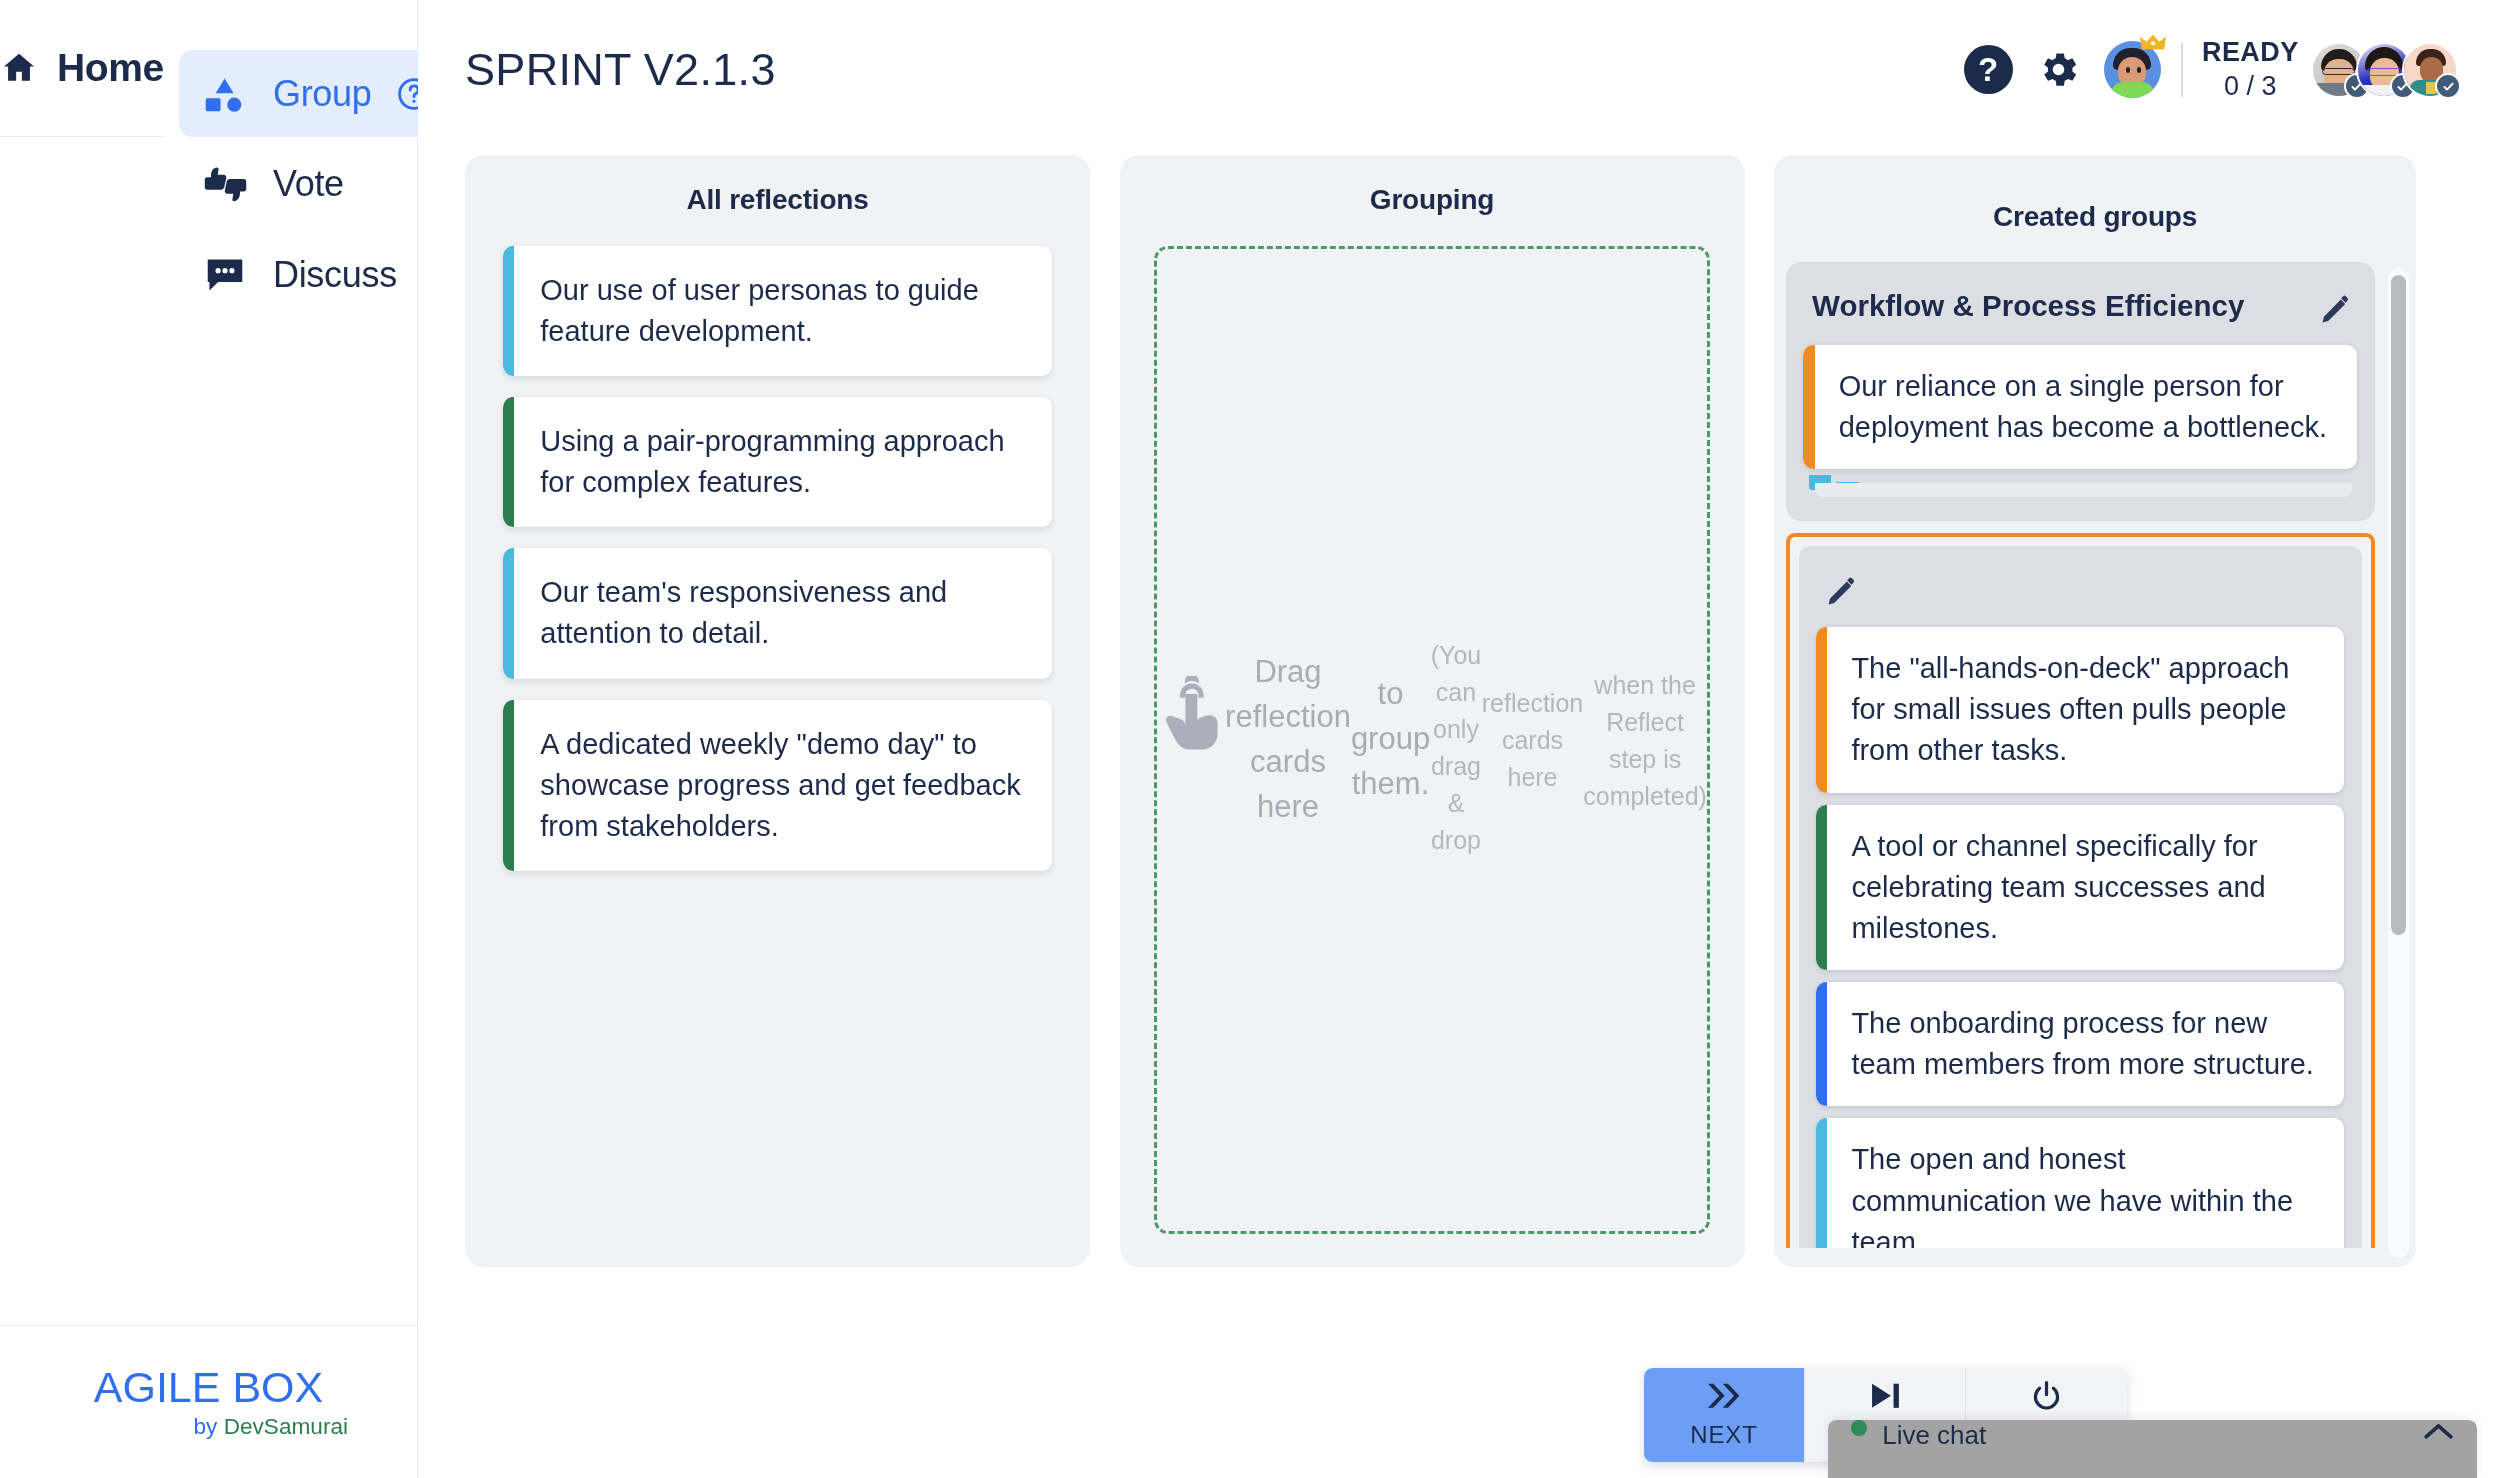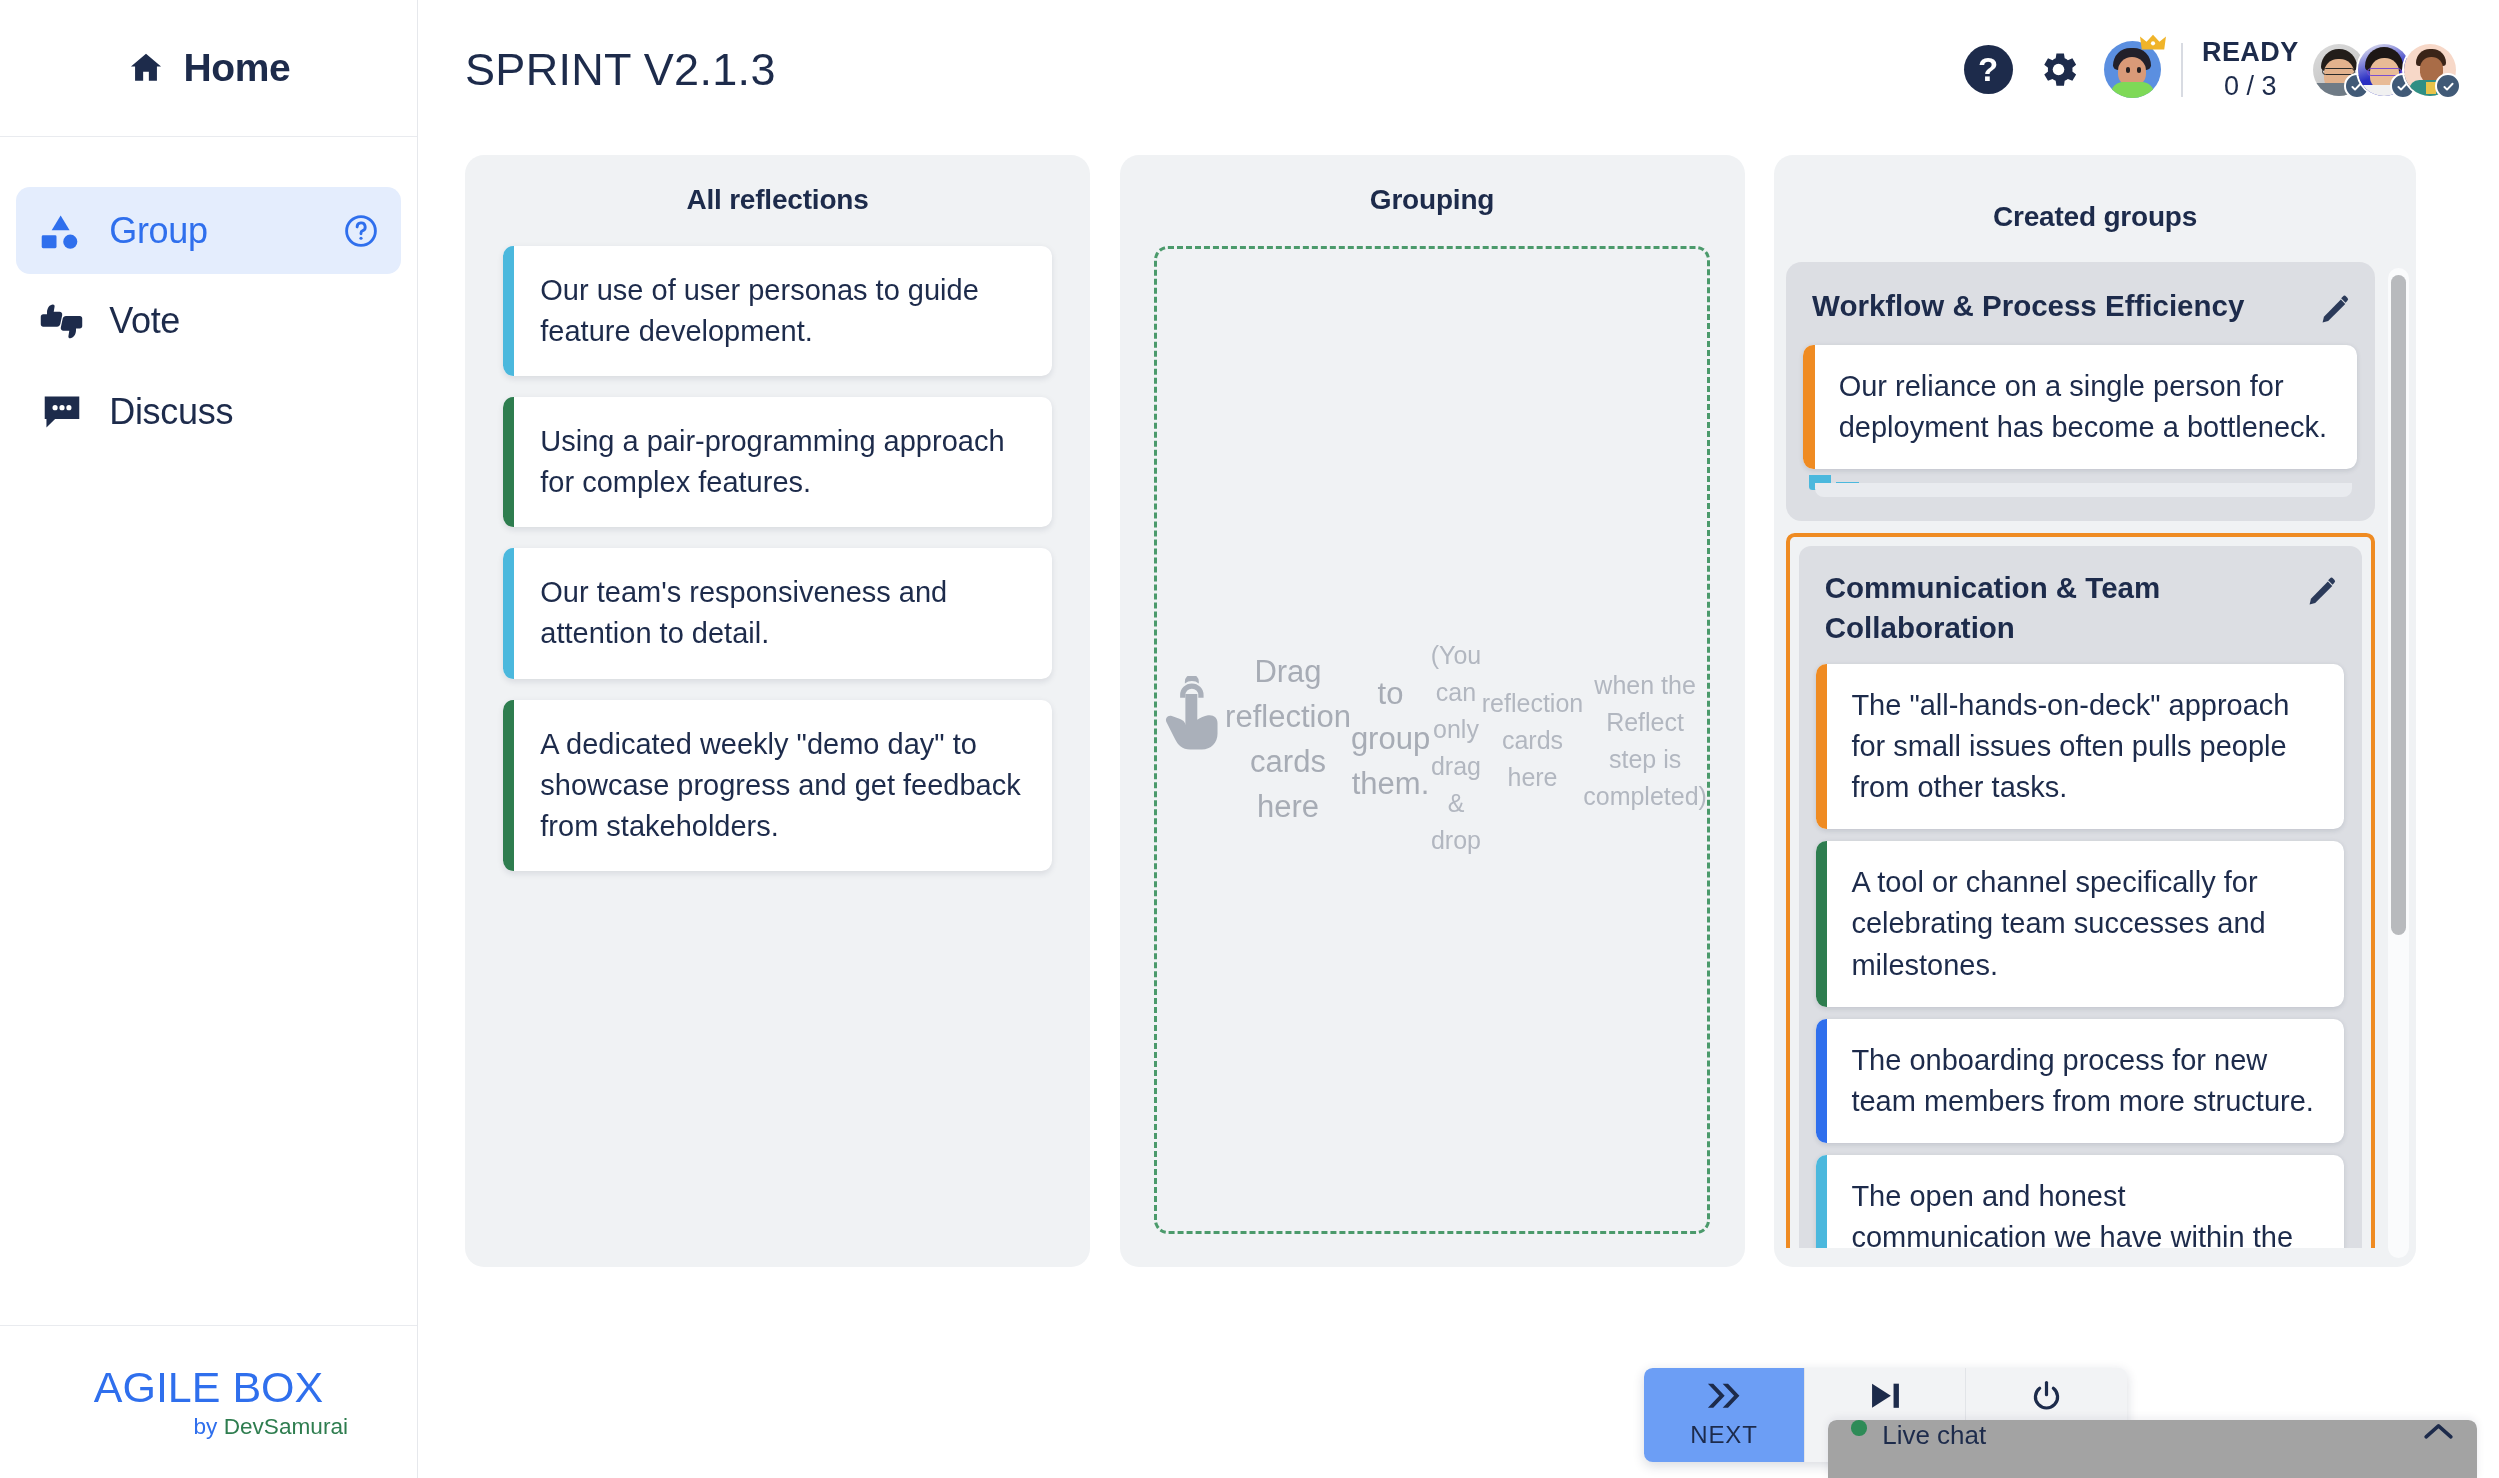--- a/index.html
+++ b/index.html
@@ -10,21 +10,21 @@
     font-family: "Liberation Sans", sans-serif;
     overflow: hidden;
   }
   body { display: flex; }
 
   
   #sidebar {
     width: 418px; height: 1479px;
     background: #ffffff;
     border-right: 1.7px solid #e6e8ec;
-    display: flex; flex-direction: column;
+    display: flex; flex-direction: row;
     flex: 0 0 418px;
     position: relative;
   }
   .home-row {
     height: 137px;
     display: flex; align-items: center; justify-content: center;
     gap: 19px;
     border-bottom: 1.7px solid #e9ebef;
     cursor: pointer;
   }
@@ -481,21 +481,20 @@
             <div class="peek-tab" style="left:5.2px;top:0;"></div>
             <div class="peek-tab" style="left:33px;top:7px;"></div>
             <div style="position:absolute;left:12px;right:5.2px;top:8.7px;height:14px;background:#e9ebef;border-radius:0 0 8.7px 8.7px;"></div>
           </div>
         </div>
 
         <div class="group-box selected-wrap">
           <div class="sel-border">
             <div class="group-inner">
               <div class="group-head">
-                <div class="group-name">Communication &amp; Team Collaboration</div>
                 <span class="pencil">
                   <svg width="33" height="33" viewBox="0 0 24 24" fill="#2b3a59">
                     <path d="M3.6 17.3l-1 4.1 4.1-1L19.1 8 15.9 4.8z"></path>
                     <path d="M17.4 2.5l-1.3 1.3 3.2 3.2 1.3-1.3a1.6 1.6 0 0 0 0-2.3l-.9-.9a1.6 1.6 0 0 0-2.3 0z"></path>
                   </svg>
                 </span>
               </div>
 
               <div class="gcard">
                 <div class="gbar" style="background:#ef8b22"></div>

